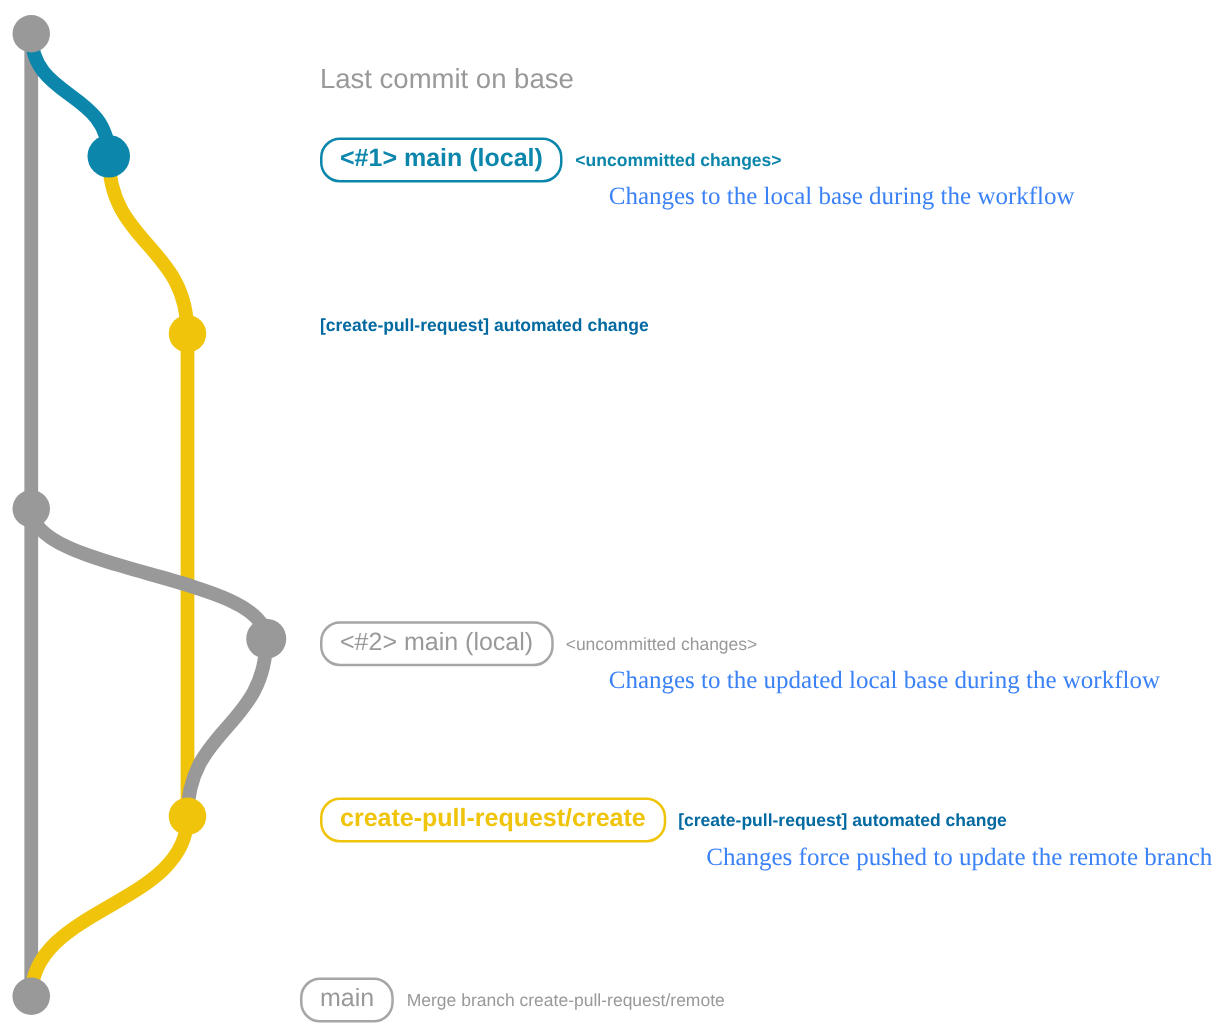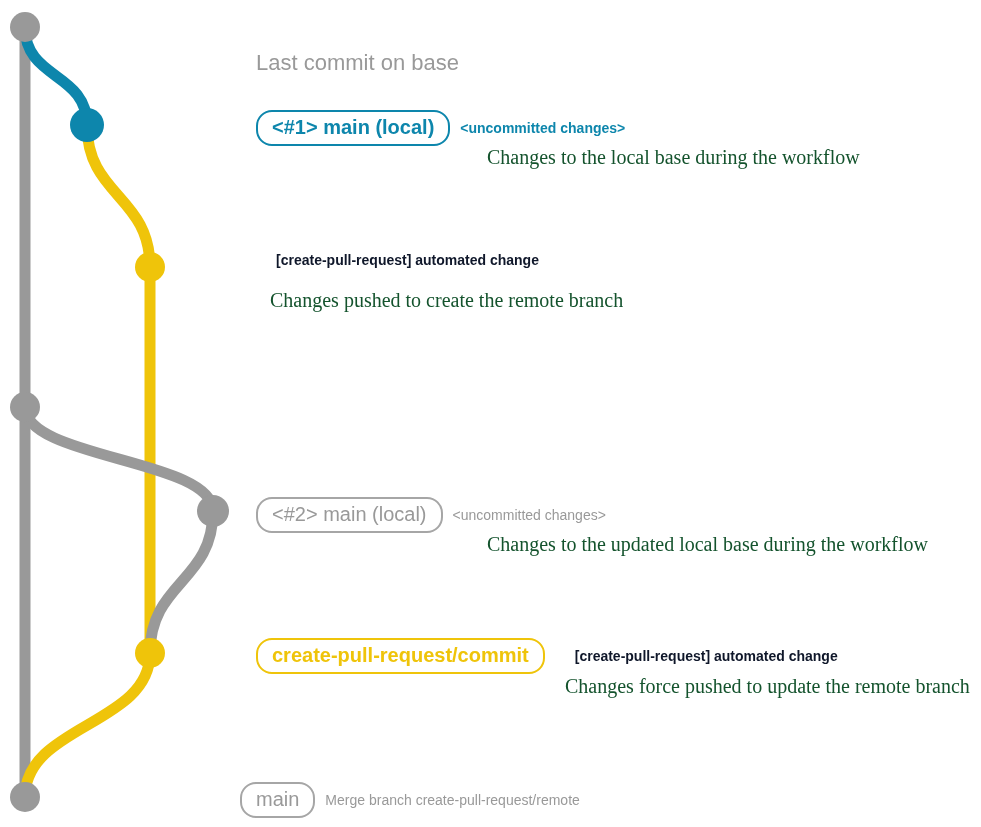--- a/index.html
+++ b/index.html
@@ -49,33 +49,33 @@
   }
   .pill.blue   { border-color: #0d86ac; color: #0d86ac; font-weight: bold; }
   .pill.yellow { border-color: #efc40a; color: #efc40a; font-weight: bold; }
   .pill.gray   { border-color: #a6a6a6; color: #999999; }
   .subject {
     font-size: 14px;
     line-height: 1.15;
     white-space: nowrap;
   }
   .subject.blue   { color: #0d86ac; font-weight: bold; }
-  .subject.yellow { color: #0f172a; font-weight: bold; margin-left: 20px; }
+  .subject.yellow { color: #0369a1; font-weight: bold; }
   .subject.gray   { color: #999999; }
   .plain-label {
     position: absolute;
     font-size: 22px;
     color: #999999;
     white-space: nowrap;
   }
   .desc {
     position: absolute;
     font-family: "Liberation Serif", serif;
     font-size: 20px;
-    color: #14532d;
+    color: #3b82f6;
     white-space: nowrap;
   }
 </style>
 </head>
 <body>
 
 <div id="stage">
 
   <svg id="graph" viewBox="0 0 981 827">
     <g fill="none" stroke-linecap="round" stroke-width="11">
@@ -117,33 +117,32 @@
       <span class="subject blue">&lt;uncommitted changes&gt;</span>
     </div>
   </div>
   <div class="desc" style="left:487px; top:146px;">Changes to the local base during the workflow</div>
 
   <div class="row" style="left:256px; top:252px;">
     <div class="row-head">
       <span class="subject yellow">[create-pull-request] automated change</span>
     </div>
   </div>
-  <div class="desc" style="left:270px; top:289px;">Changes pushed to create the remote branch</div>
 
   <div class="row" style="left:256px; top:497px;">
     <div class="row-head">
       <span class="pill gray">&lt;#2&gt; main (local)</span>
       <span class="subject gray">&lt;uncommitted changes&gt;</span>
     </div>
   </div>
   <div class="desc" style="left:487px; top:533px;font-family:Liberation Serif, serif;">Changes to the updated local base during the workflow</div>
 
   <div class="row" style="left:256px; top:638px;">
     <div class="row-head">
-      <span class="pill yellow">create-pull-request/commit</span>
+      <span class="pill yellow">create-pull-request/create</span>
       <span class="subject yellow">[create-pull-request] automated change</span>
     </div>
   </div>
   <div class="desc" style="left:565px; top:675px;">Changes force pushed to update the remote branch</div>
 
   <div class="row" style="left:240px; top:782px;">
     <div class="row-head">
       <span class="pill gray">main</span>
       <span class="subject gray">Merge branch create-pull-request/remote</span>
     </div>

